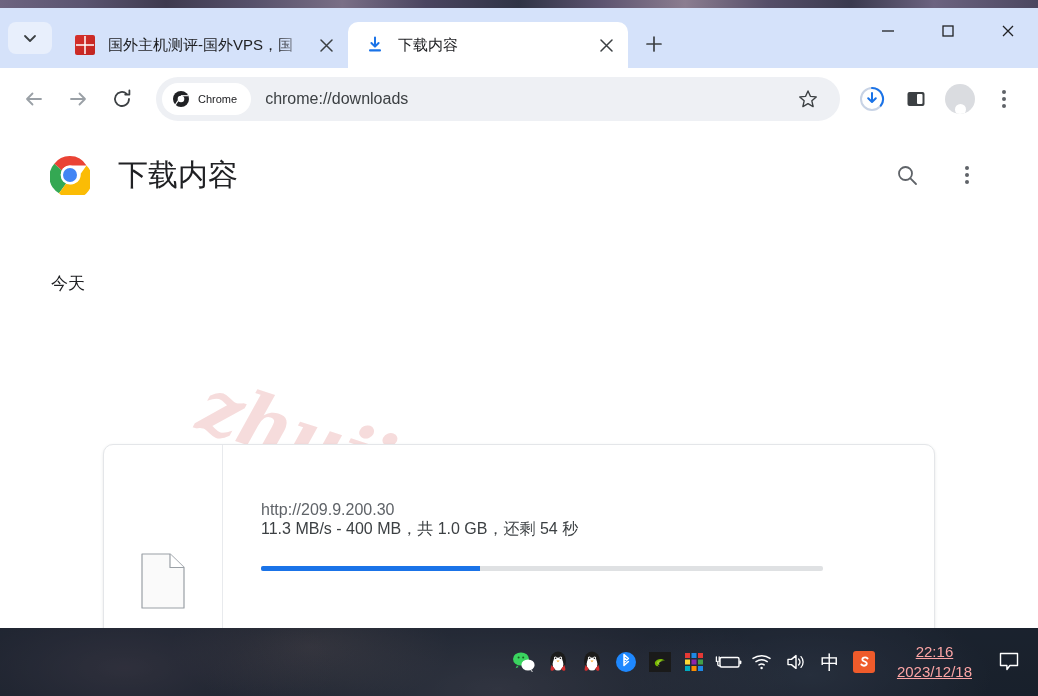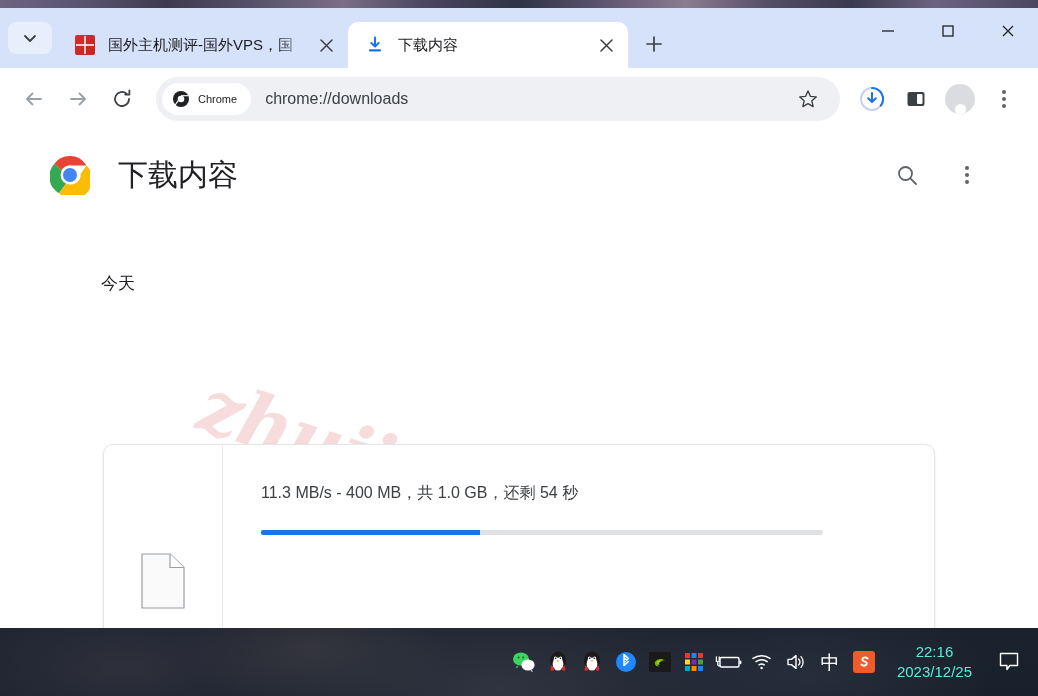--- a/index.html
+++ b/index.html
@@ -126,21 +126,21 @@
   }
   .page-header {
     position:relative; display:flex; align-items:center; height:90px; padding:0 28px;
   }
   .chrome-logo { width:40px; height:40px; margin-left:22px; flex:0 0 40px; }
   .page-title { font-size:30px; color:#202124; margin-left:28px; font-weight:400; }
   .hdr-actions { margin-left:auto; display:flex; align-items:center; gap:22px; margin-right:24px; }
   .hdr-btn { width:38px; height:38px; border-radius:50%; display:flex;
              align-items:center; justify-content:center; cursor:pointer; }
 
-  .date-group { position:relative; margin:52px 0 0 101px; font-size:17px; color:#202124; }
+  .date-group { position:relative; margin:52px 0 0 51px; font-size:17px; color:#202124; }
 
   .dl-card {
     position:absolute; left:103px; top:314px; width:832px; height:274px;
     background:#fff; border:1px solid #e4e6e9; border-radius:10px;
     box-shadow:0 1px 3px rgba(60,64,67,.12);
     display:flex;
   }
   .dl-thumb {
     width:119px; flex:0 0 119px; border-right:1px solid #e8eaed;
     display:flex; align-items:center; justify-content:center;
@@ -159,22 +159,22 @@
   
   .taskbar {
     position:absolute; left:0; bottom:0; width:1038px; height:68px;
     background:rgba(16,22,32,.35);
     display:flex; align-items:center; justify-content:flex-end;
     padding-right:6px;
   }
   .tray { display:flex; align-items:center; gap:0; }
   .tray-item { width:34px; height:68px; display:flex; align-items:center;
                justify-content:center; cursor:pointer; }
-  .clock { color:#5eead4; font-size:15px; line-height:20px; text-align:center;
-           padding:0 14px 0 16px; cursor:pointer; }
+  .clock { color:#fca5a5; font-size:15px; line-height:20px; text-align:center;
+           padding:0 14px 0 16px; cursor:pointer;text-decoration:underline; }
   .notif { width:46px; height:68px; display:flex; align-items:center;
            justify-content:center; cursor:pointer; }
 </style>
 </head>
 <body>
 
 <div id="root">
 
   <div class="wallpaper"></div>
   <div class="wall-top-strip"></div>
@@ -343,20 +343,21 @@
         <div class="dl-thumb">
           <span class="file-glyph">
             <svg width="44" height="56" viewBox="0 0 44 56">
               <path d="M1 1h28l14 13.5V55H1z" fill="#fafafa" stroke="#9aa0a6" stroke-width="1.2" stroke-linejoin="round"></path>
               <path d="M29 1v13.5h14" fill="#fff" stroke="#9aa0a6" stroke-width="1.2" stroke-linejoin="round"></path>
             </svg>
           </span>
         </div>
 
         <div class="dl-body">
+          <div class="dl-url">http://209.9.200.30</div>
           <div class="dl-status">11.3 MB/s - 400 MB，共 1.0 GB，还剩 54 秒</div>
 
           <div class="progress-track">
             <div class="progress-fill" id="progressFill" style="width: 39%; background: rgb(26, 115, 232);"></div>
           </div>
 
         </div>
       </div>
     </div>
   </div>
@@ -461,21 +462,21 @@
 
       <span class="tray-item">
         <svg width="22" height="22" viewBox="0 0 22 22">
           <rect width="22" height="22" rx="3" fill="#ef5b2b"></rect>
           <path d="M14.6 7.4c-1.2-1-3-1.3-4.3-.5-1.3.8-1.2 2.5.2 3.1l2.2 1c1.4.6 1.4 2.3.1 3.1-1.3.8-3.2.5-4.4-.6" stroke="#fff" stroke-width="1.9" fill="none" stroke-linecap="round"></path>
         </svg>
       </span>
 
       <div class="clock">
         <div>22:16</div>
-        <div>2023/12/25</div>
+        <div>2023/12/18</div>
       </div>
 
       <span class="notif">
         <svg width="24" height="22" viewBox="0 0 24 22">
           <path d="M3.5 2.5h17v12h-7.6l-3 4v-4H3.5z" fill="none" stroke="#fff" stroke-width="1.4" stroke-linejoin="round"></path>
         </svg>
       </span>
     </div>
   </div>
 </div>

